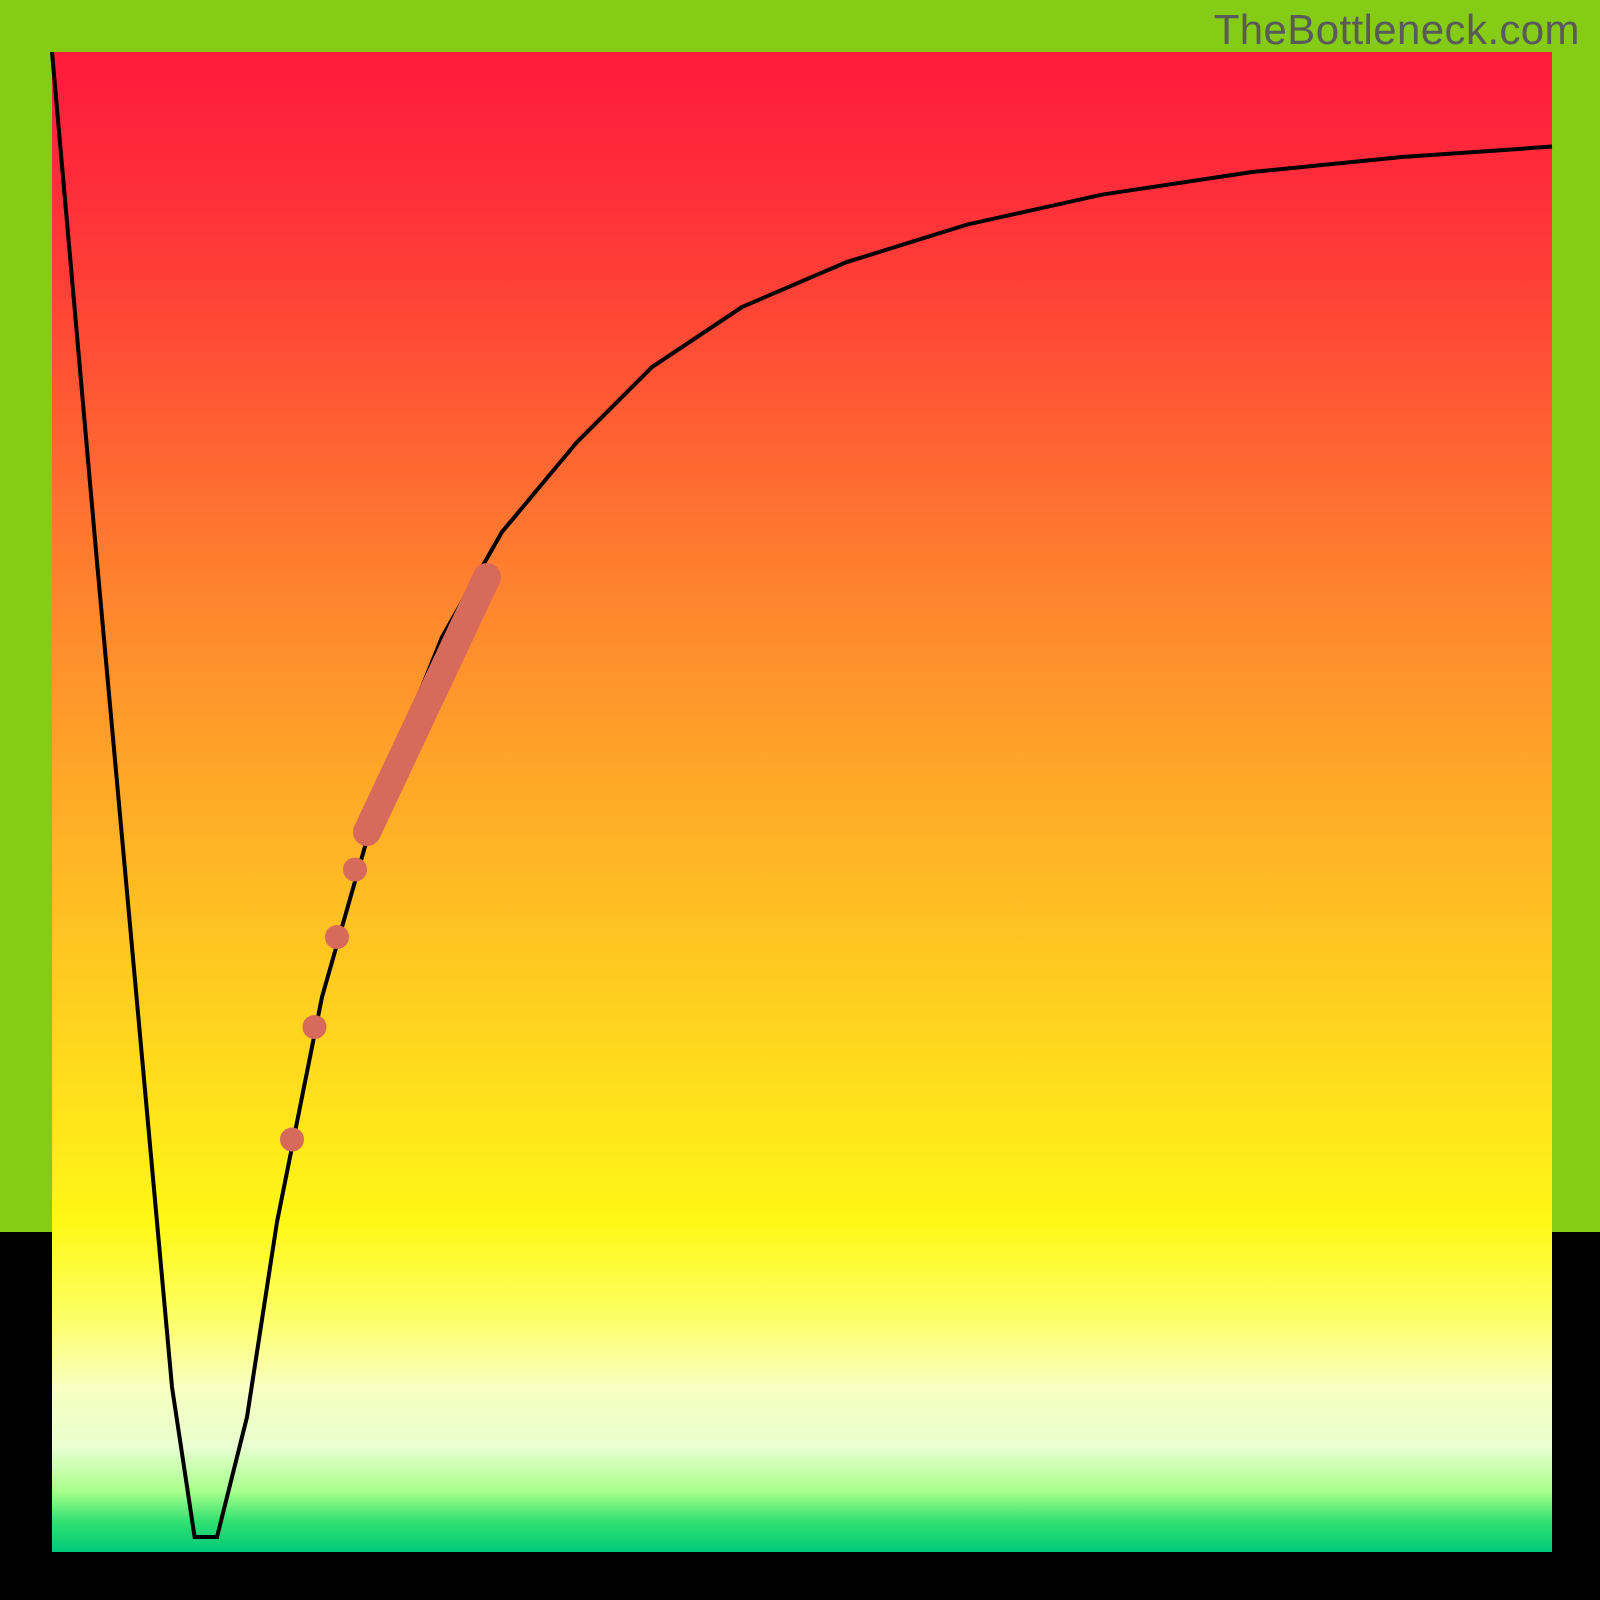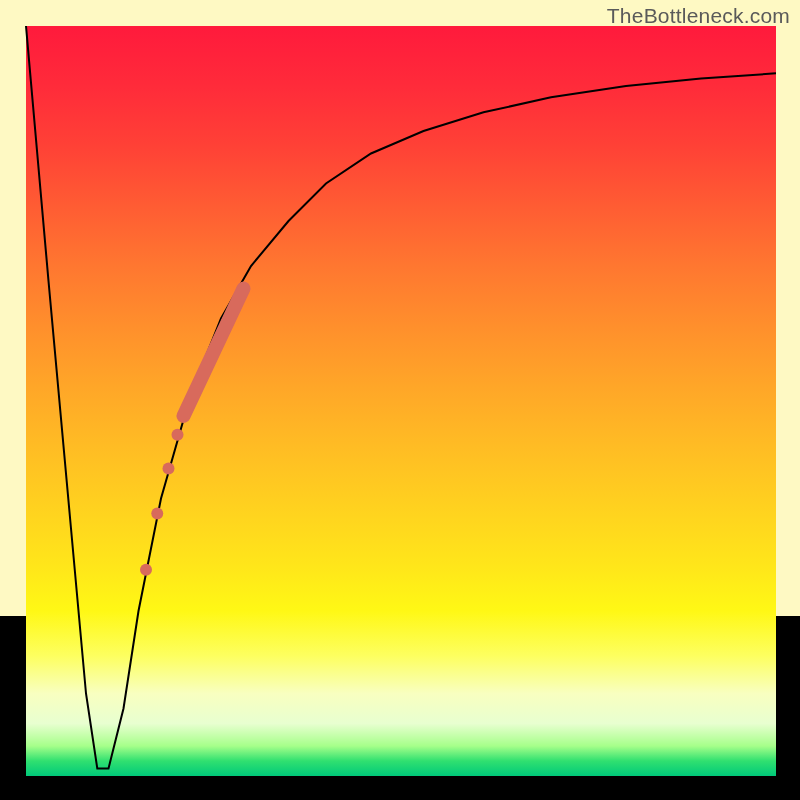--- a/index.html
+++ b/index.html
@@ -7,21 +7,21 @@
     padding: 0;
     width: 800px;
     height: 800px;
     background: #000;
     overflow: hidden;
   }
   .chart-container {
     position: relative;
     width: 800px;
     height: 616px;
-    background: #fef9c3;
+    background: #84cc16;
   }
   .plot-area {
     position: absolute;
     left: 26px;
     top: 26px;
     width: 750px;
     height: 750px;
     background: linear-gradient(to bottom,
       #ff1a3c 0%,
       #ff2b3a 8%,

